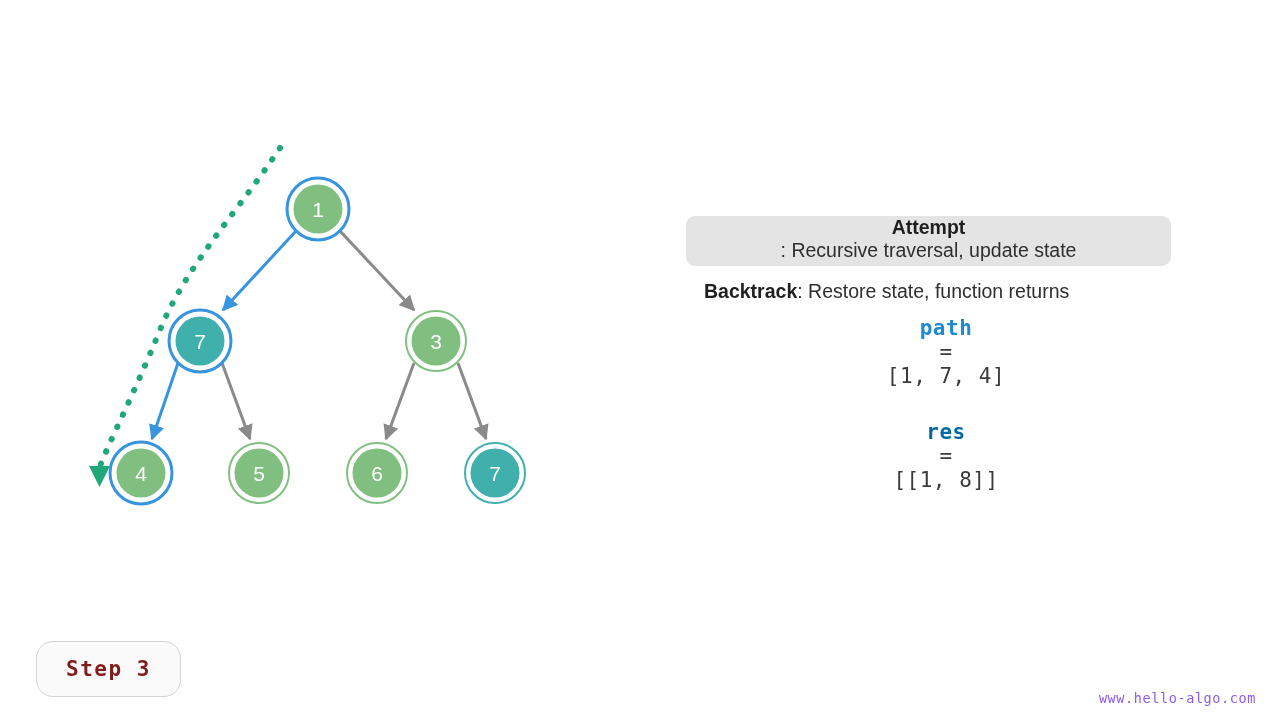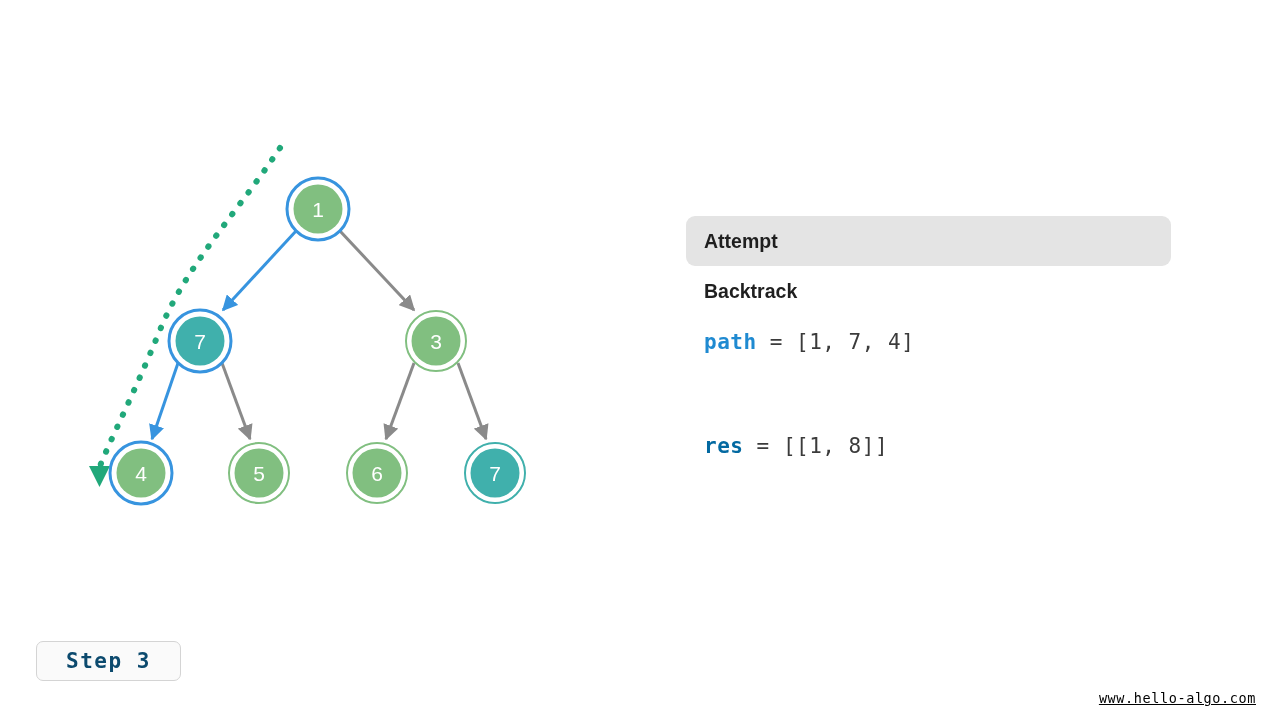--- a/index.html
+++ b/index.html
@@ -39,20 +39,21 @@
     padding: 0 18px;
     box-sizing: border-box;
     font-size: 19.5px;
     color: #2e2e2e;
     white-space: pre;
   }
   .info-row.highlight {
     background: #e4e4e4;
     border-radius: 9px;
     width: 485px;
+    flex-direction: column;
   }
   .info-row .lead {
     font-weight: bold;
     color: #1f1f1f;
   }
   .info-row .rest {
     font-weight: normal;
   }
 
   .code-row {
@@ -60,58 +61,58 @@
     display: flex;
     align-items: center;
     padding: 0 18px;
     box-sizing: border-box;
     font-family: "DejaVu Sans Mono", "Liberation Mono", monospace;
     font-size: 21px;
     font-weight: bold;
     color: #3b3b3b;
     white-space: pre;
     letter-spacing: 0.5px;
+    flex-direction: column;
   }
   .code-row .var-path { color: #1f8ad1; }
   .code-row .var-res  { color: #0369a1; }
   .code-row .val      { color: #3b3b3b; font-weight: normal; }
 
   .code-spacer { height: 52px; }
 
   
   .step-badge {
     position: absolute;
     left: 36px;
     top: 641px;
     width: 145px;
-    height: 40px;
+    height: 56px;
     border: 1px solid #d4d4d4;
-    border-radius: 7px;
+    border-radius: 17px;
     background: #fafafa;
     display: flex;
     align-items: center;
     justify-content: center;
     font-family: "DejaVu Sans Mono", "Liberation Mono", monospace;
     font-size: 21px;
     font-weight: bold;
-    color: #0c4a6e;
+    color: #7f1d1d;
     letter-spacing: 1.5px;
     box-sizing: border-box;
   }
 
   
   .watermark {
     position: absolute;
     right: 24px;
     bottom: 14px;
     font-family: "DejaVu Sans Mono", "Liberation Mono", monospace;
     font-size: 13.5px;
-    color: #000000;
+    color: #8b5cf6;
     letter-spacing: 0.6px;
-    text-decoration: underline;
   }
 
   .node-label {
     font-family: "Liberation Sans", sans-serif;
     font-size: 21px;
     fill: #ffffff;
   }
 </style>
 </head>
 <body>
@@ -189,25 +190,25 @@
       <circle cx="495" cy="473" r="27" fill="none" stroke="#ffffff" stroke-width="3"></circle>
       <circle cx="495" cy="473" r="24.5" fill="#40b0ac"></circle>
       <text class="node-label" x="495" y="473" text-anchor="middle" dominant-baseline="central">7</text>
     </g>
   </g>
 </svg>
 
 <div class="info-panel">
 
   <div class="info-row highlight">
-    <span class="lead">Attempt</span>
+    <span class="lead">Attempt</span><span class="rest">: Recursive traversal, update state</span>
   </div>
 
   <div class="info-row">
-    <span class="lead">Backtrack</span>
+    <span class="lead">Backtrack</span><span class="rest">: Restore state, function returns</span>
   </div>
 
   <div class="code-row">
     <span class="var-path">path</span><span class="val"> = </span><span class="val">[1, 7, 4]</span>
   </div>
 
   <div class="code-spacer"></div>
 
   <div class="code-row">
     <span class="var-res">res</span><span class="val"> = </span><span class="val">[[1, 8]]</span>

